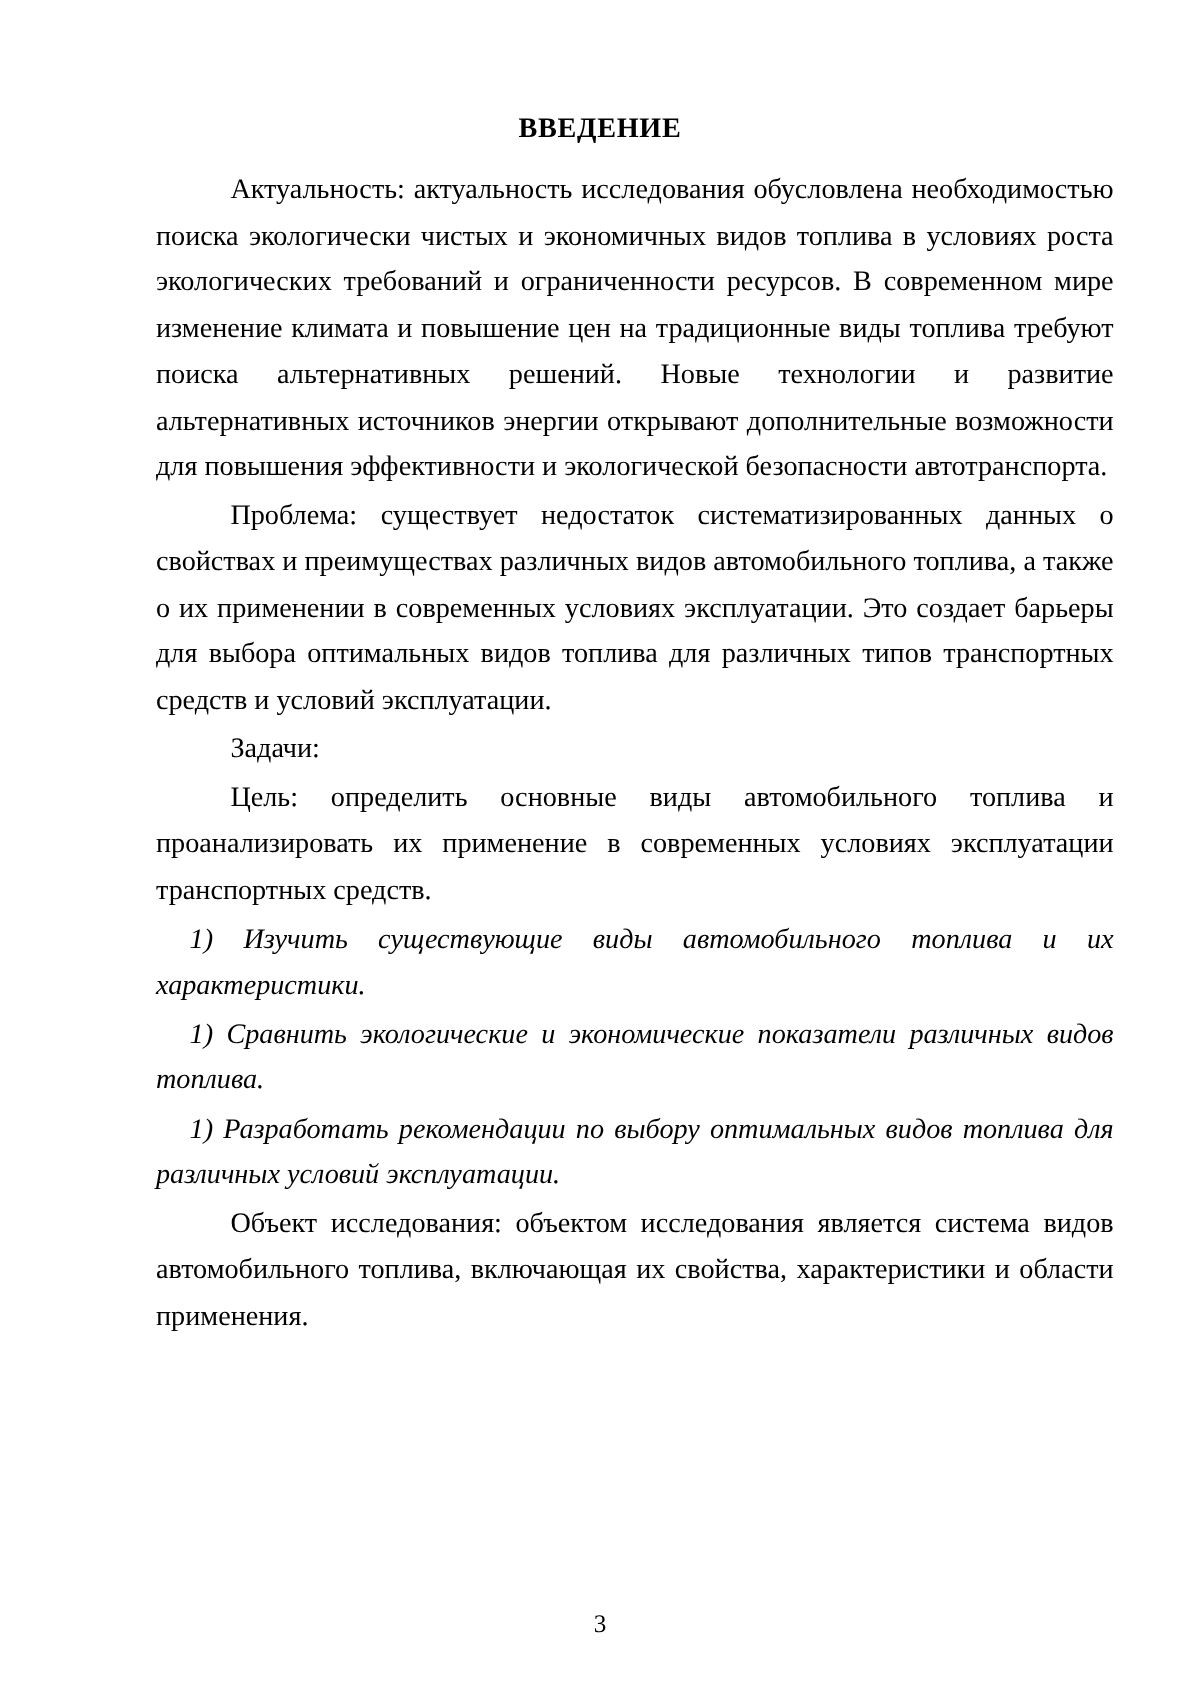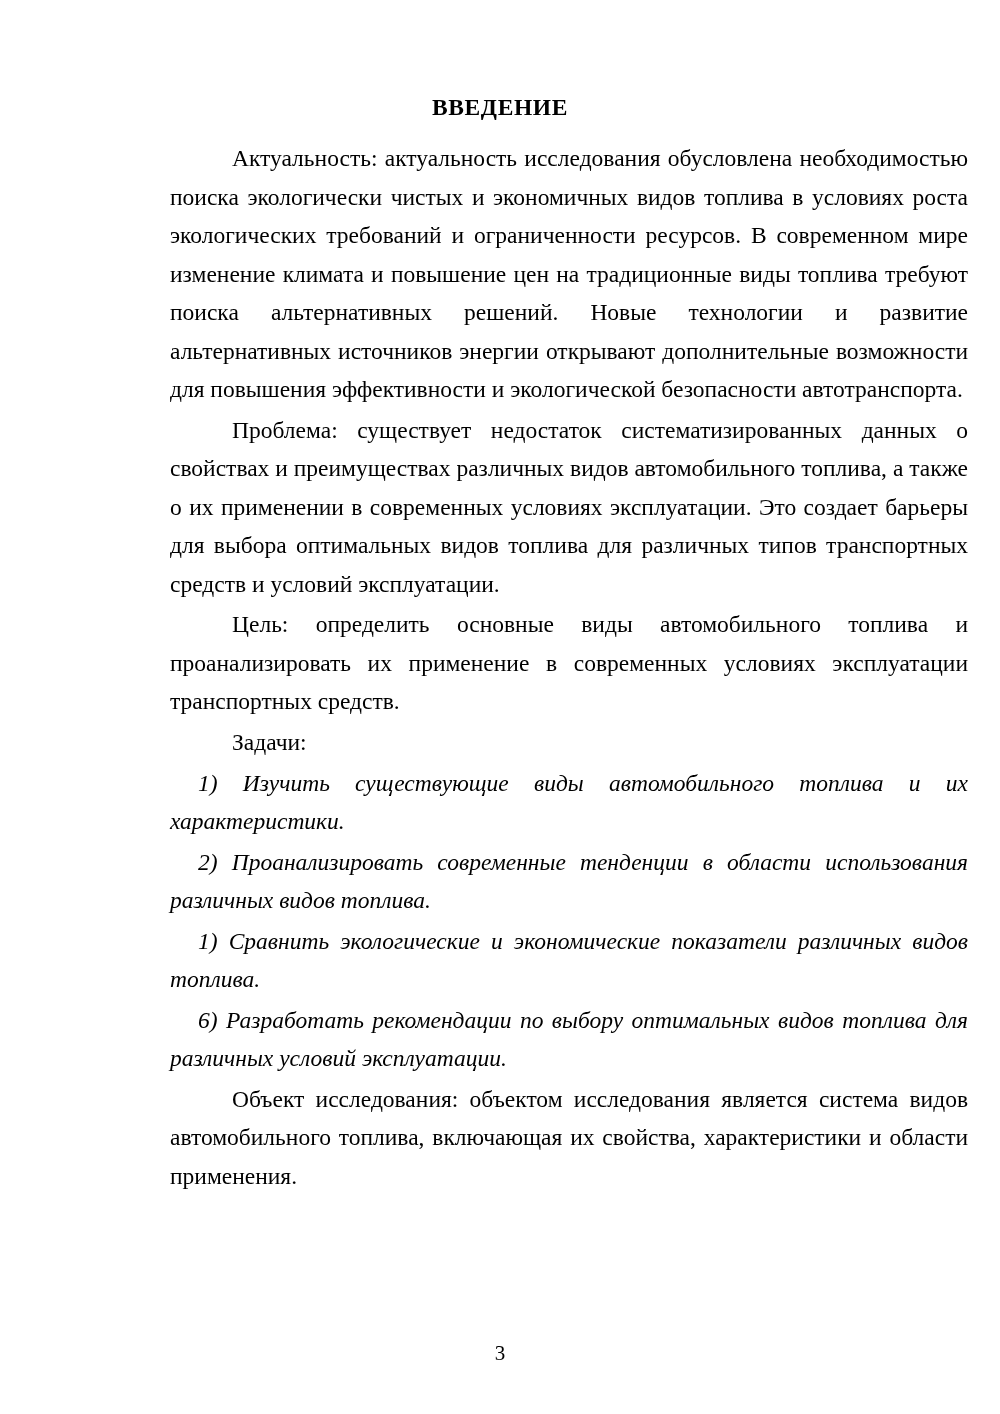--- a/index.html
+++ b/index.html
@@ -33,21 +33,20 @@
     margin: 0 0 2px 0;
     text-indent: 62px;
     padding-right: 0;
   }
   .para.list-item {
     text-indent: 28px;
     font-style: italic;
   }
   .content {
     width: 798px;
-    margin-left: 40px;
   }
   .page-number {
     position: absolute;
     bottom: 48px;
     left: 0;
     width: 1000px;
     text-align: center;
     font-size: 21px;
     font-family: "Liberation Serif", "DejaVu Serif", serif;
   }
@@ -58,32 +57,31 @@
 <div class="page">
 
   <h1 class="doc-title">ВВЕДЕНИЕ</h1>
 
   <div class="content">
 
     <p class="para">Актуальность: актуальность исследования обусловлена необходимостью поиска экологически чистых и экономичных видов топлива в условиях роста экологических требований и ограниченности ресурсов. В современном мире изменение климата и повышение цен на традиционные виды топлива требуют поиска альтернативных решений. Новые технологии и развитие альтернативных источников энергии открывают дополнительные возможности для повышения эффективности и экологической безопасности автотранспорта.</p>
 
     <p class="para">Проблема: существует недостаток систематизированных данных о свойствах и преимуществах различных видов автомобильного топлива, а также о их применении в современных условиях эксплуатации. Это создает барьеры для выбора оптимальных видов топлива для различных типов транспортных средств и условий эксплуатации.</p>
 
+    <p class="para">Задачи:</p>
+
     <p class="para">Цель: определить основные виды автомобильного топлива и проанализировать их применение в современных условиях эксплуатации транспортных средств.</p>
-
-    <p class="para">Задачи:</p>
 
     <p class="para list-item">1) Изучить существующие виды автомобильного топлива и их характеристики.</p>
 
-    <p class="para list-item">2) Проанализировать современные тенденции в области использования различных видов топлива.</p>
 
     <p class="para list-item">1) Сравнить экологические и экономические показатели различных видов топлива.</p>
 
 
-    <p class="para list-item">6) Разработать рекомендации по выбору оптимальных видов топлива для различных условий эксплуатации.</p>
+    <p class="para list-item">1) Разработать рекомендации по выбору оптимальных видов топлива для различных условий эксплуатации.</p>
 
     <p class="para">Объект исследования: объектом исследования является система видов автомобильного топлива, включающая их свойства, характеристики и области применения.</p>
 
   </div>
 
   <div class="page-number">3</div>
 
 </div>
 
 </body></html>

